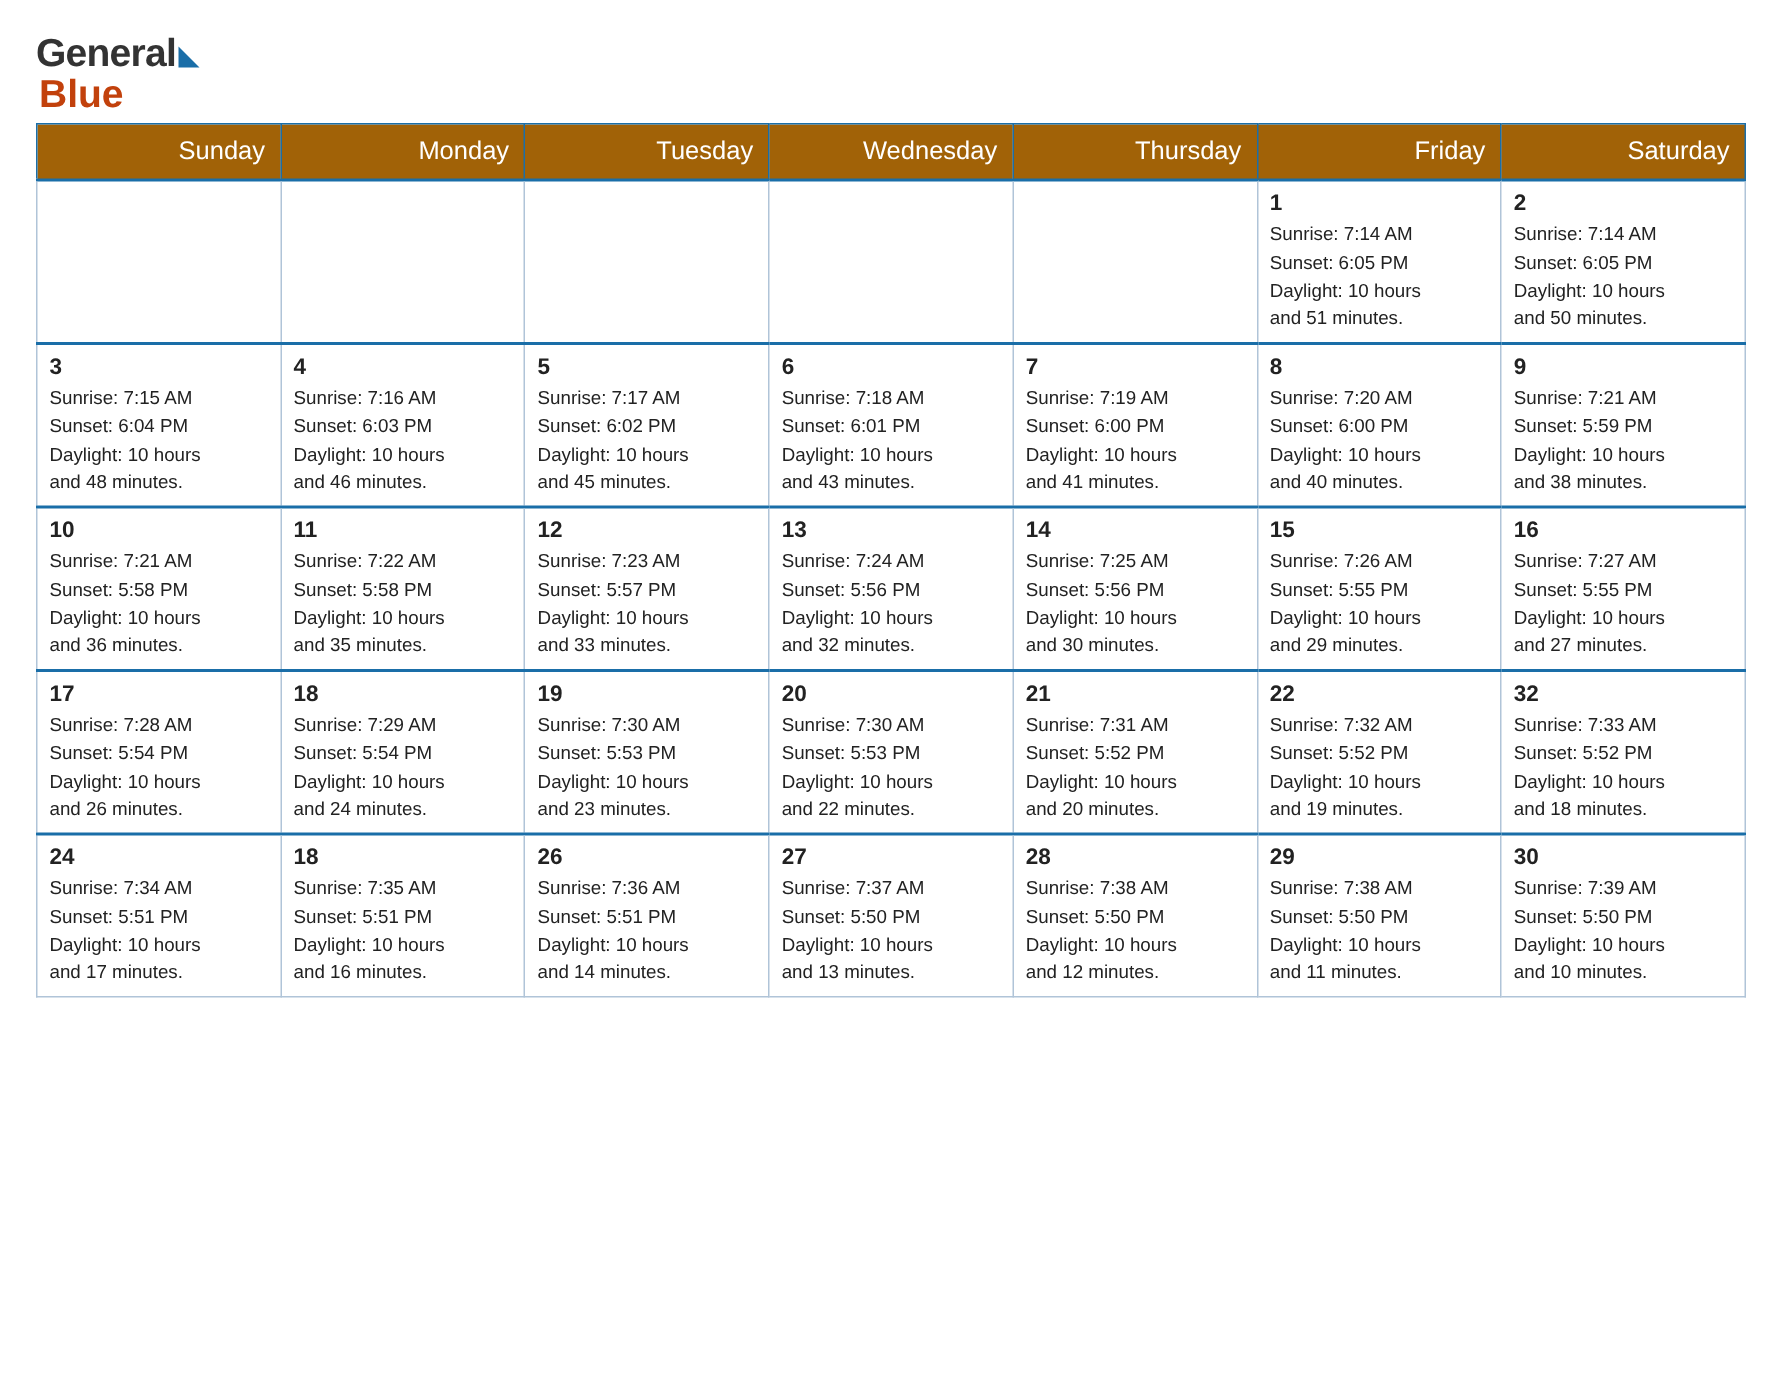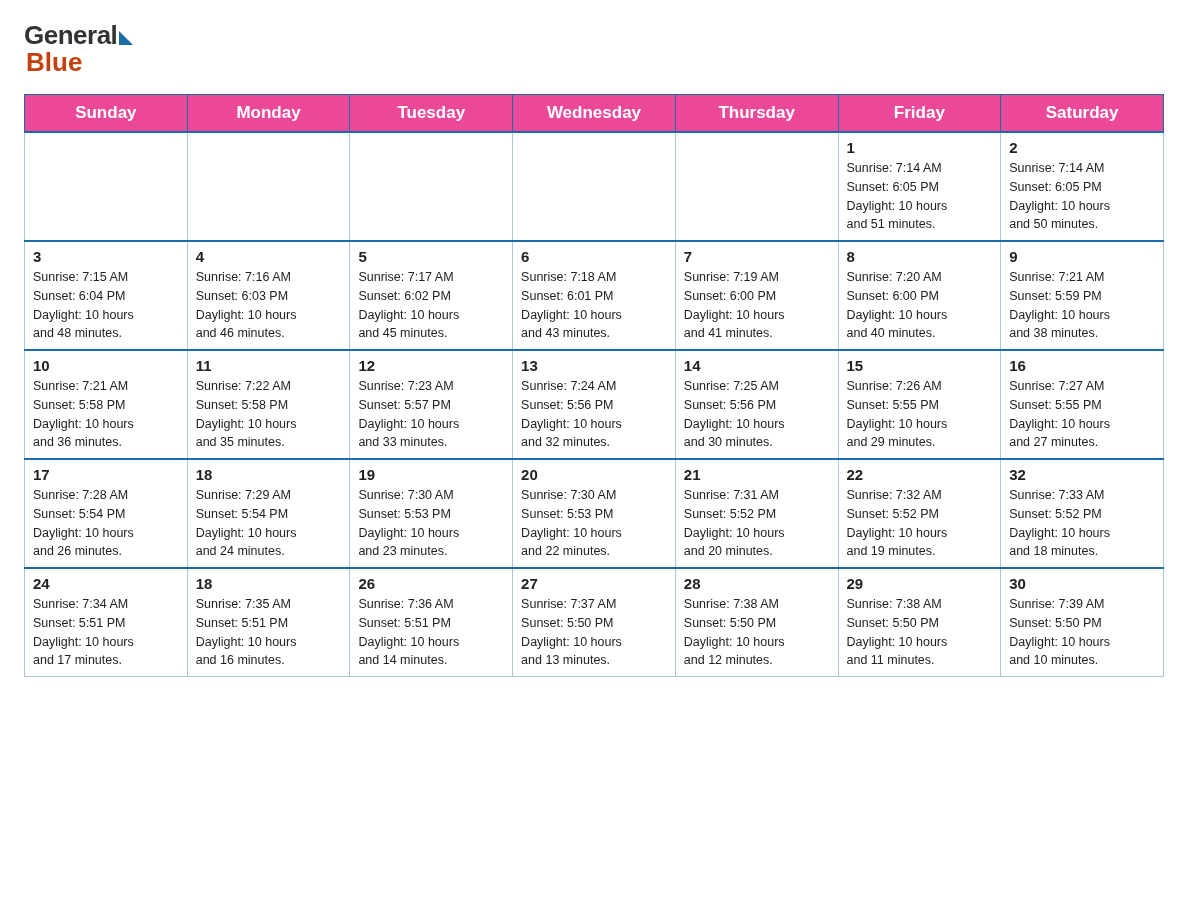--- a/index.html
+++ b/index.html
@@ -9,21 +9,21 @@
       width: 1188px;
       min-height: 918px;
     }
     .page {
       padding: 20px 24px 24px 24px;
     }
     .header {
       display: flex;
       justify-content: space-between;
       align-items: flex-end;
-      margin-bottom: 16px;
+      margin-bottom: 4px;
     }
     .logo {
       display: flex;
       flex-direction: column;
       align-items: flex-start;
     }
     .logo-top {
       display: flex;
       align-items: center;
     }
@@ -62,26 +62,26 @@
       font-size: 22px;
       color: #555;
       margin-top: 2px;
     }
     .calendar {
       width: 100%;
       border-collapse: collapse;
       border: 1.5px solid #1a6ea8;
     }
     .calendar th {
-      background-color: #ec4899;
+      background-color: #a16207;
       color: #fff;
       font-size: 17px;
-      font-weight: bold;
+      font-weight: normal;
       padding: 8px 10px;
-      text-align: center;
+      text-align: right;
       border: 1px solid #1a6ea8;
     }
     .calendar td {
       vertical-align: top;
       padding: 6px 8px;
       border: 1px solid #b0c4d8;
       font-size: 12.5px;
       color: #222;
       width: 14.28%;
       min-height: 100px;

